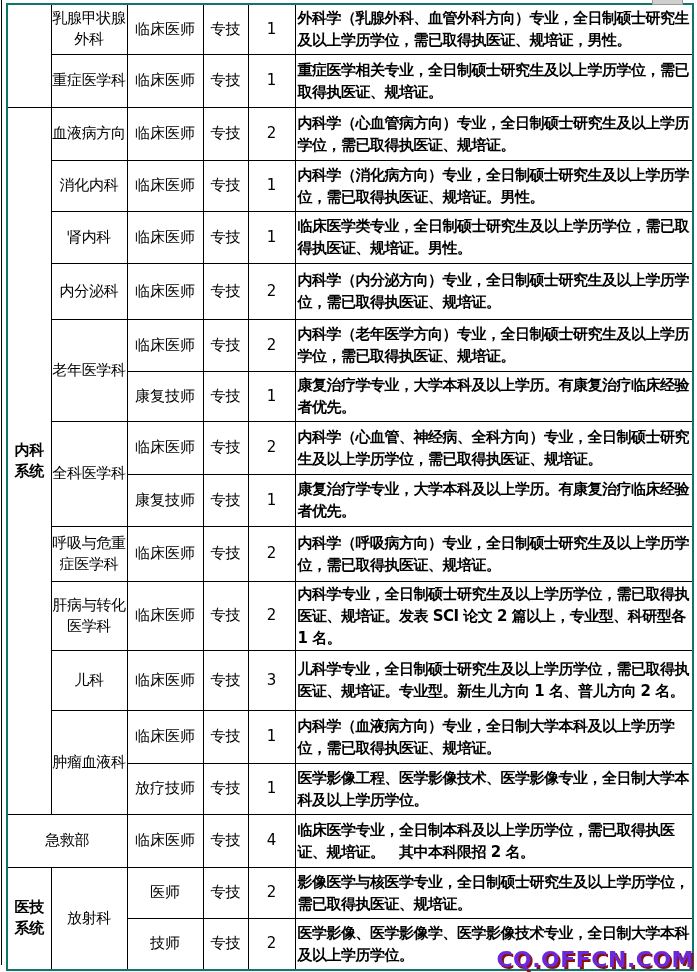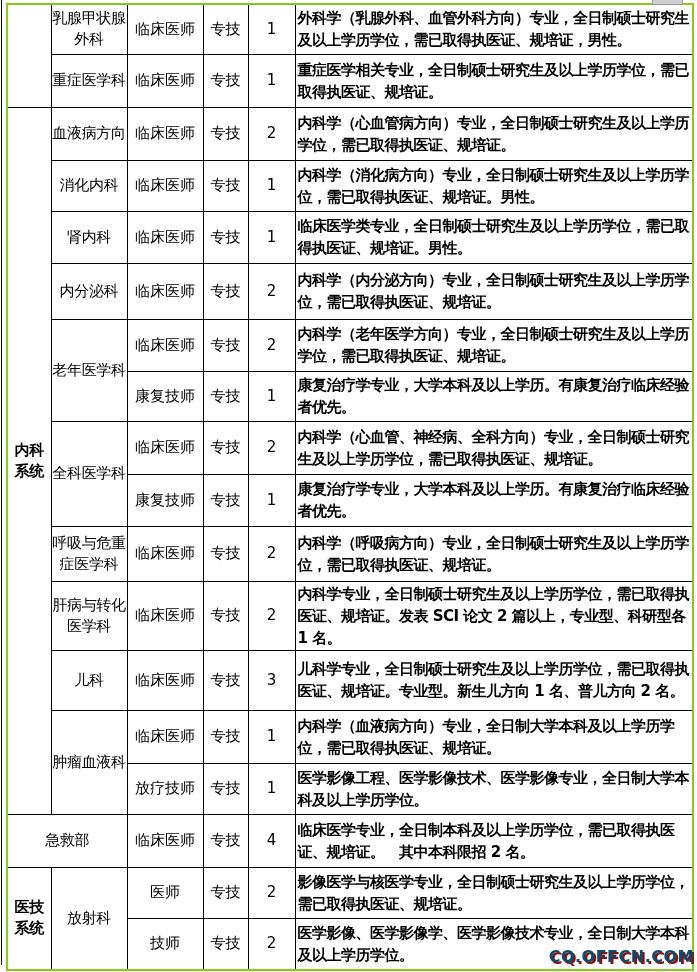--- a/index.html
+++ b/index.html
@@ -25,21 +25,21 @@
     background:#cfcfcf;
     border:1px solid #9a9a9a;
     border-top:none;
     box-sizing:border-box;
   }
   table.recruit-table{
     border-collapse:collapse;
     table-layout:fixed;
     margin:3px 0 0 6px;
     width:686px;
-    border:2px solid #84cc16;
+    border:2px solid #0f766e;
   }
   td{
     border:1px solid #000;
     vertical-align:middle;
     overflow:hidden;
     padding:0;
     font-size:15px;
     line-height:21px;
   }
   td.cell-system{
@@ -64,23 +64,23 @@
     line-height:22px;
     padding:1px 2px;
     font-weight:bold;
   }
   .watermark{
     position:absolute;
     top:947px;
     right:3px;
     font-family:"DejaVu Sans",sans-serif;
     font-weight:800;
-    font-size:16px;
+    font-size:22px;
     letter-spacing:0.5px;
-    color:#0c4a6e;
+    color:#6d28d9;
     text-shadow:2px 2px 0 #8a120a;
     white-space:nowrap;
   }
 </style>
 </head>
 <body>
 
 <div class="page">
   <div class="left-rule"></div>
   <div class="top-right-fragment"></div>

